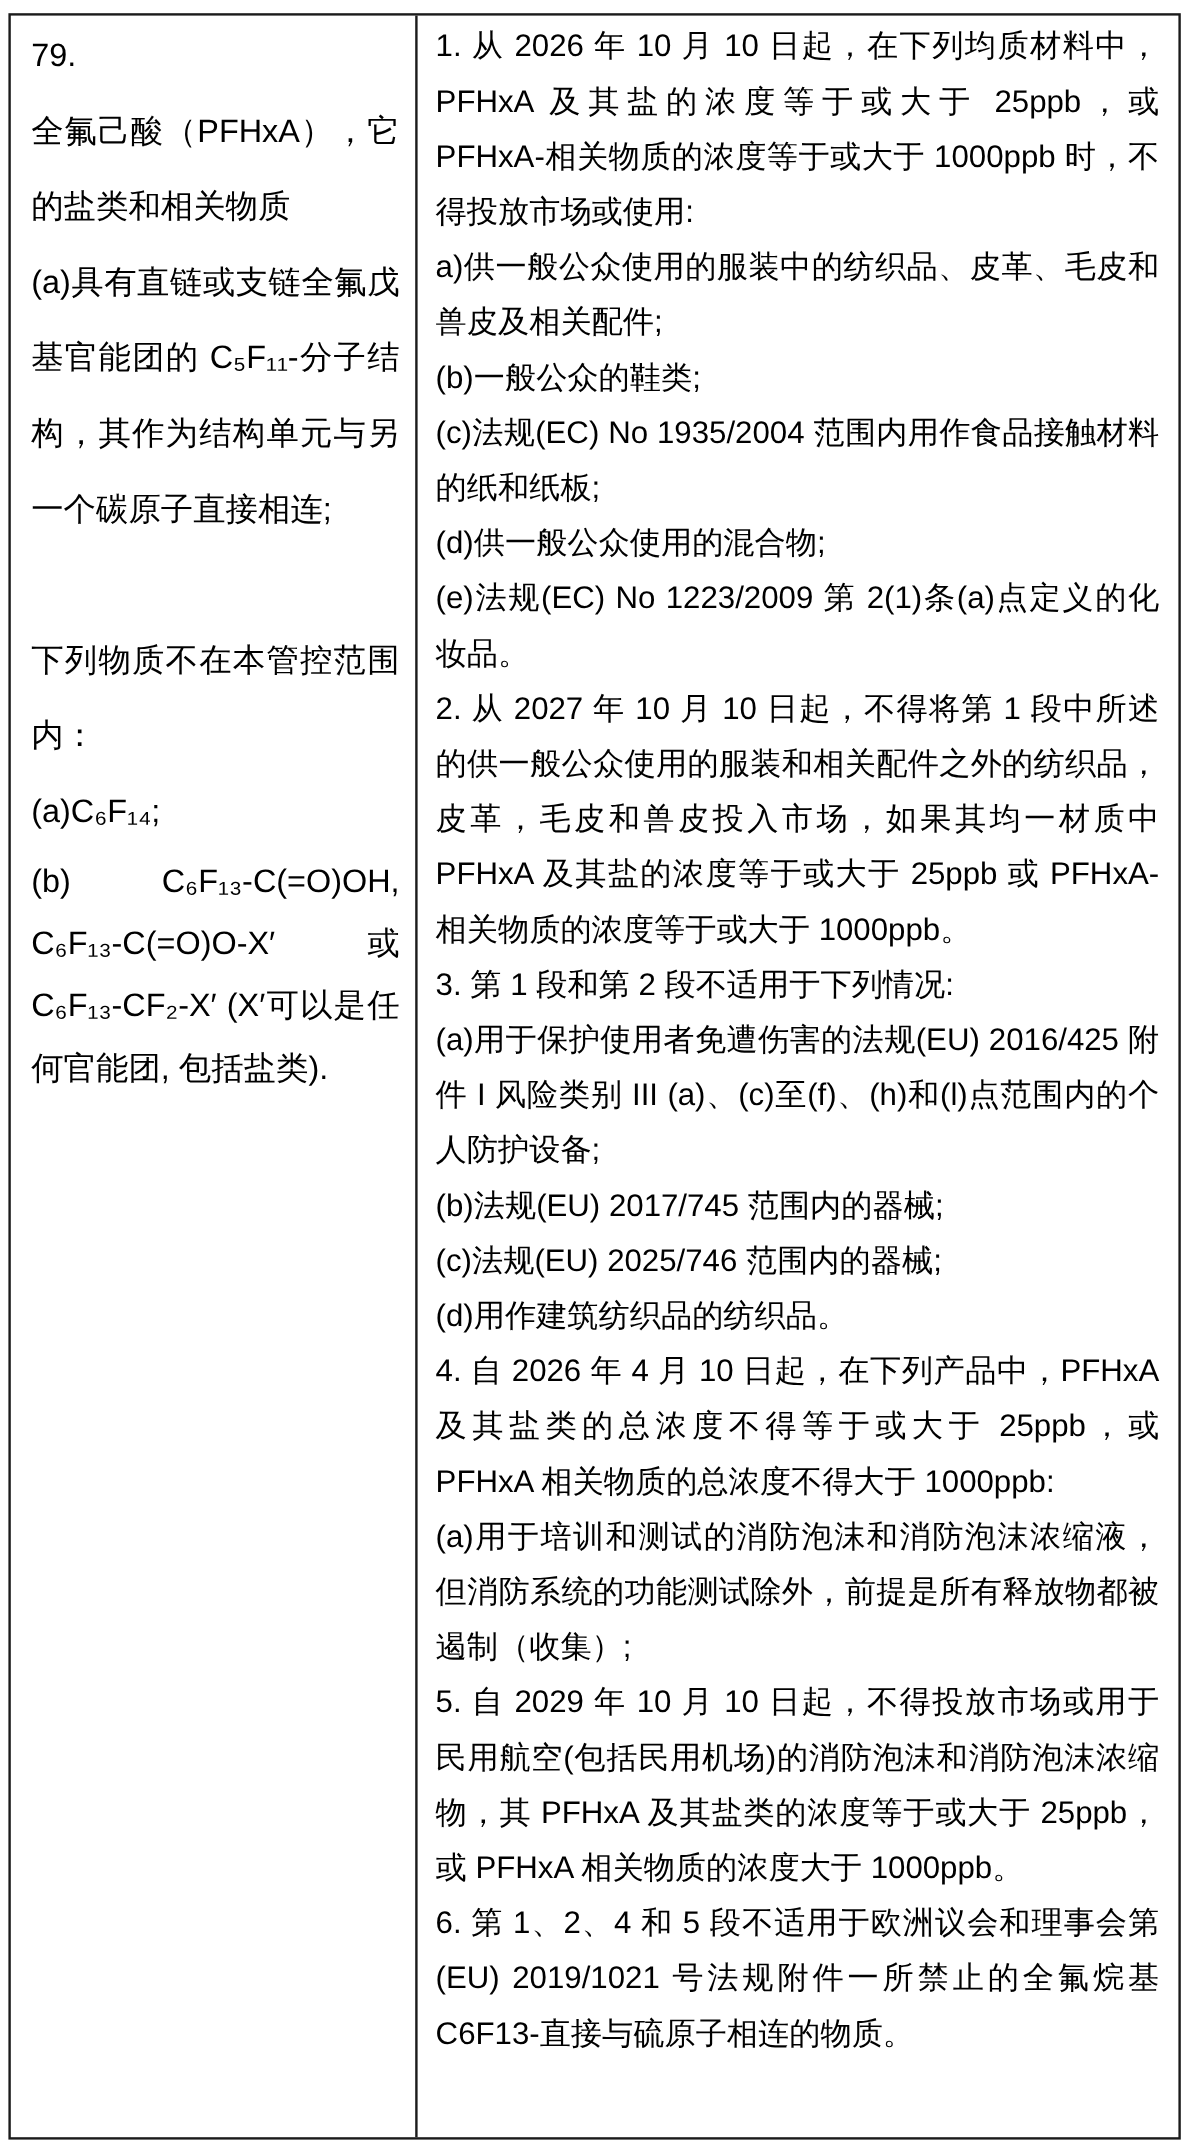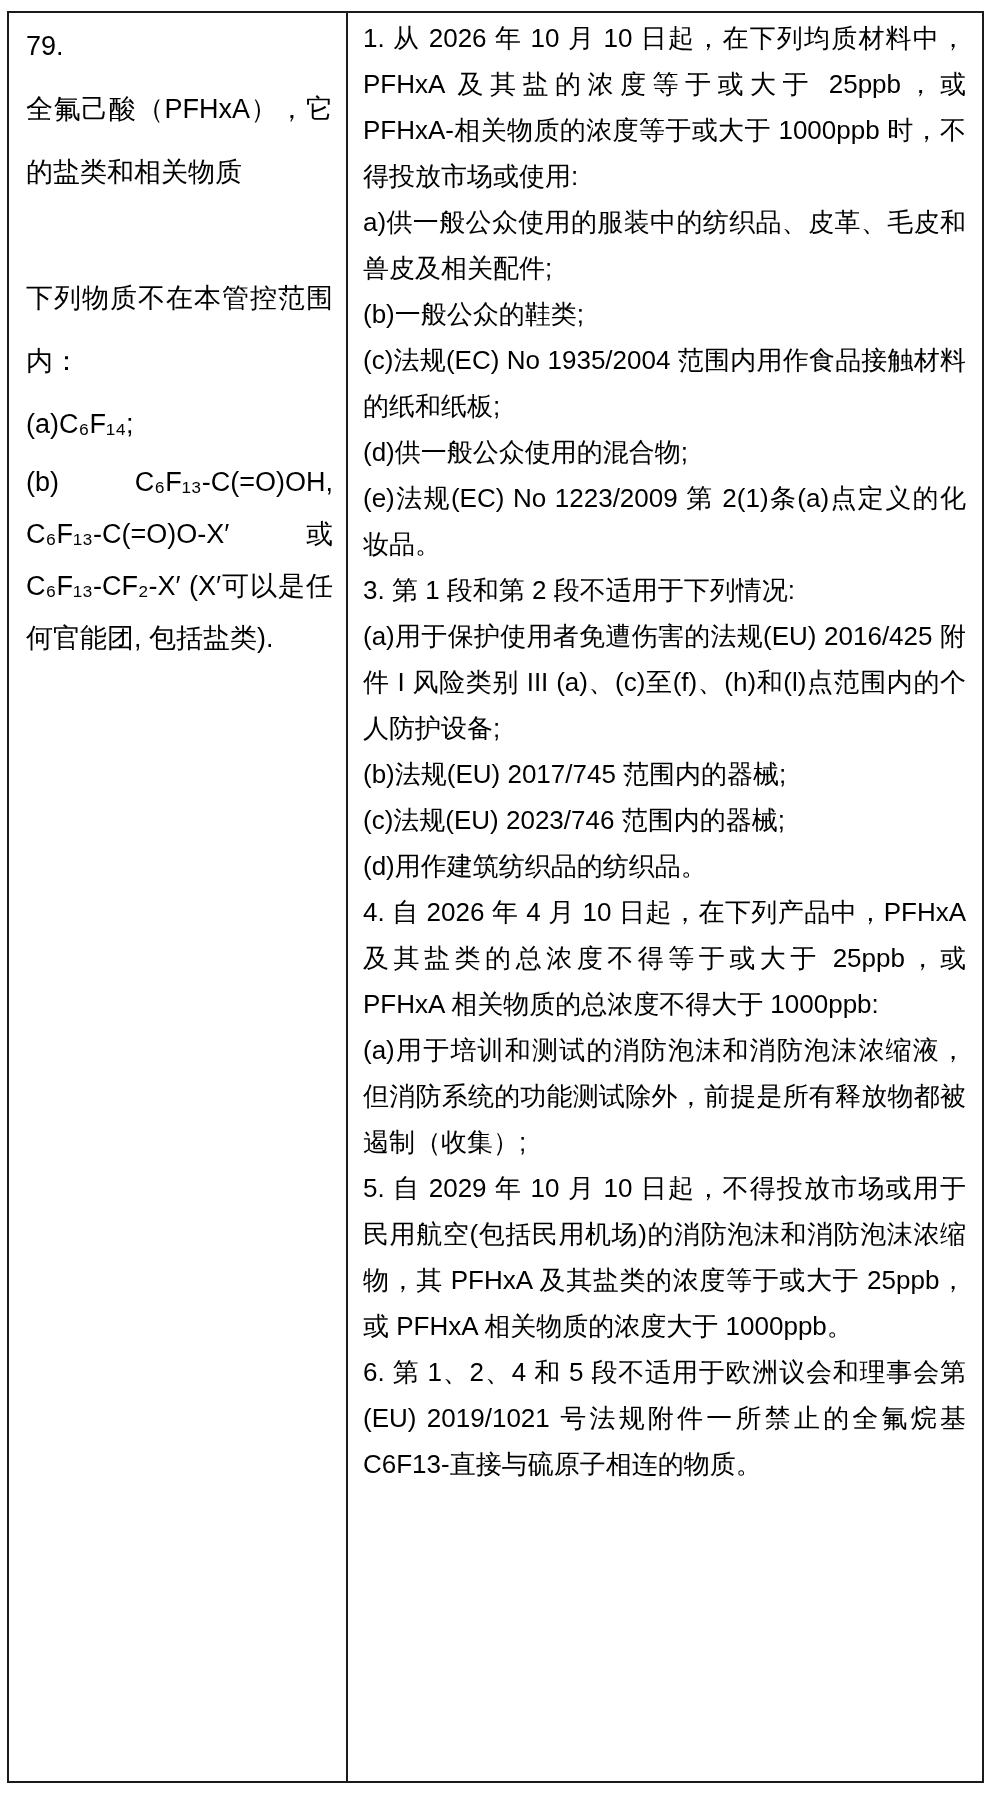--- a/index.html
+++ b/index.html
@@ -70,36 +70,38 @@
 </style>
 </head>
 <body>
 
 <div class="page">
   <div class="restriction-table">
 
     <div class="cell cell-substance">
       <p class="entry-number">79.</p>
       <p class="substance-title">全氟己酸（PFHxA），它的盐类和相关物质</p>
+      <p>(a)具有直链或支链全氟戊基官能团的 C₅F₁₁-分子结构，其作为结构单元与另一个碳原子直接相连;</p>
       <p class="exclusions-heading">下列物质不在本管控范围内：</p>
       <p>(a)C₆F₁₄;</p>
       <p class="formula-block">(b) C₆F₁₃-C(=O)OH, C₆F₁₃-C(=O)O-X′或 C₆F₁₃-CF₂-X′ (X′可以是任何官能团, 包括盐类).</p>
     </div>
 
     <div class="cell cell-conditions">
       <p>1. 从 2026 年 10 月 10 日起，在下列均质材料中，PFHxA 及其盐的浓度等于或大于 25ppb，或 PFHxA-相关物质的浓度等于或大于 1000ppb 时，不得投放市场或使用:</p>
       <p>a)供一般公众使用的服装中的纺织品、皮革、毛皮和兽皮及相关配件;</p>
       <p>(b)一般公众的鞋类;</p>
       <p>(c)法规(EC) No 1935/2004 范围内用作食品接触材料的纸和纸板;</p>
       <p>(d)供一般公众使用的混合物;</p>
       <p>(e)法规(EC) No 1223/2009 第 2(1)条(a)点定义的化妆品。</p>
+      <p>2. 从 2027 年 10 月 10 日起，不得将第 1 段中所述的供一般公众使用的服装和相关配件之外的纺织品，皮革，毛皮和兽皮投入市场，如果其均一材质中 PFHxA 及其盐的浓度等于或大于 25ppb 或 PFHxA-相关物质的浓度等于或大于 1000ppb。</p>
       <p>3. 第 1 段和第 2 段不适用于下列情况:</p>
       <p>(a)用于保护使用者免遭伤害的法规(EU) 2016/425 附件 I 风险类别 III (a)、(c)至(f)、(h)和(l)点范围内的个人防护设备;</p>
       <p>(b)法规(EU) 2017/745 范围内的器械;</p>
-      <p>(c)法规(EU) 2023/746 范围内的器械;</p>
+      <p>(c)法规(EU) 2025/746 范围内的器械;</p>
       <p>(d)用作建筑纺织品的纺织品。</p>
       <p>4. 自 2026 年 4 月 10 日起，在下列产品中，PFHxA 及其盐类的总浓度不得等于或大于 25ppb，或 PFHxA 相关物质的总浓度不得大于 1000ppb:</p>
       <p>(a)用于培训和测试的消防泡沫和消防泡沫浓缩液，但消防系统的功能测试除外，前提是所有释放物都被遏制（收集）;</p>
       <p>5. 自 2029 年 10 月 10 日起，不得投放市场或用于民用航空(包括民用机场)的消防泡沫和消防泡沫浓缩物，其 PFHxA 及其盐类的浓度等于或大于 25ppb，或 PFHxA 相关物质的浓度大于 1000ppb。</p>
       <p>6. 第 1、2、4 和 5 段不适用于欧洲议会和理事会第(EU) 2019/1021 号法规附件一所禁止的全氟烷基 C6F13-直接与硫原子相连的物质。</p>
 
     </div>
 
   </div>
 </div>

